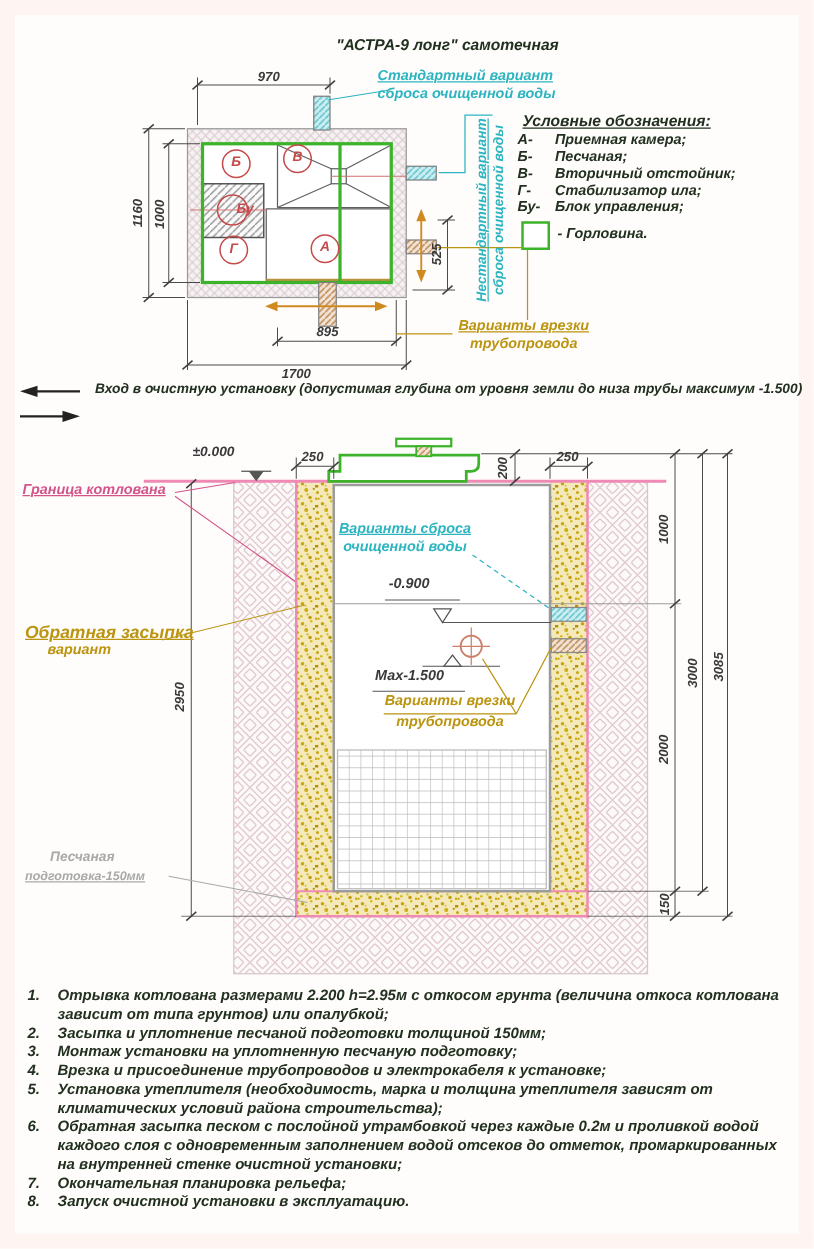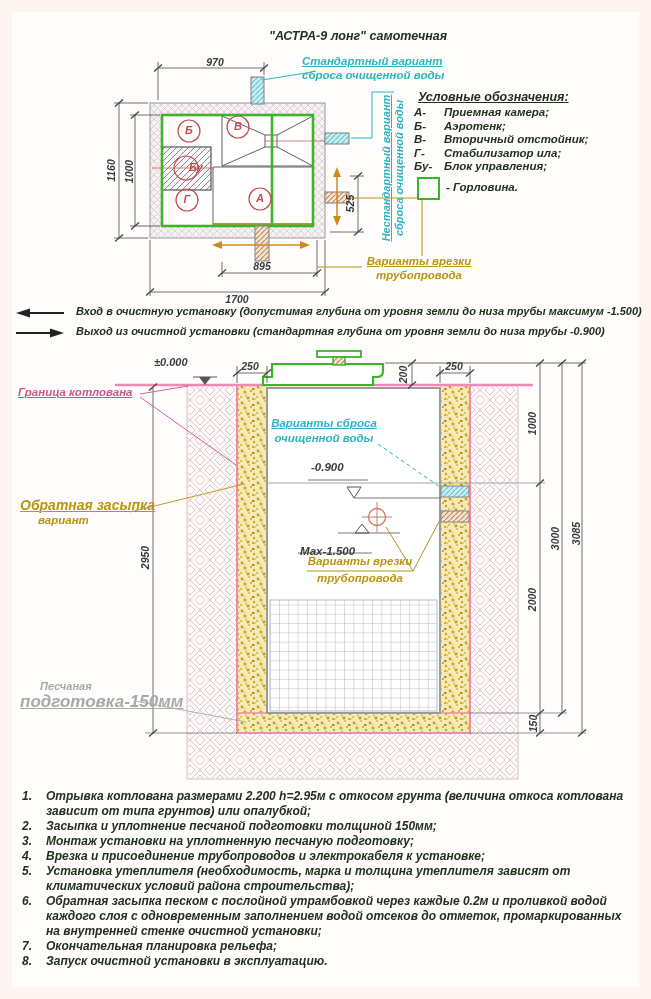--- a/index.html
+++ b/index.html
@@ -266,61 +266,60 @@
 <div class="lbl olive c" style="left:358px;top:269px;width:122px;font-size:11.5px;">трубопровода</div>
 
 <div class="lbl und" style="left:418px;top:91px;font-size:12.5px;font-style:italic;">Условные обозначения:</div>
 <div id="legend-items">
       <div class="lg-row">
         <span class="lg-key">А-</span>
         <span>Приемная камера;</span>
       </div>
       <div class="lg-row">
         <span class="lg-key">Б-</span>
-        <span>Аэротенк;</span>
+        <span>Песчаная;</span>
       </div>
       <div class="lg-row">
         <span class="lg-key">В-</span>
         <span>Вторичный отстойник;</span>
       </div>
       <div class="lg-row">
         <span class="lg-key">Г-</span>
         <span>Стабилизатор ила;</span>
       </div>
       <div class="lg-row">
         <span class="lg-key">Бу-</span>
         <span>Блок управления;</span>
       </div>
     </div>
 <div style="position:absolute;left:417px;top:177px;width:19px;height:19px;border:2.5px solid #3cb32a;background:#fff;"></div>
 <div class="lbl" style="left:446px;top:181px;font-size:11.5px;">- Горловина.</div>
 
 <div class="lbl io-text" style="left:76px;top:305px;">Вход в очистную установку (допустимая глубина от уровня земли до низа трубы максимум -1.500)</div>
-<div class="lbl io-text" style="left:76px;top:325px;">Выход из очистной установки (стандартная глубина от уровня земли до низа трубы -0.900)</div>
 
 <div class="lbl dim" style="left:154px;top:356px;font-size:11px;">±0.000</div>
 <div class="lbl dim c" style="left:233px;top:360px;width:34px;">250</div>
 <div class="lbl dim c" style="left:437px;top:360px;width:34px;">250</div>
 <div class="lbl dim c rot" style="left:381px;top:368px;width:44px;">200</div>
 <div class="lbl dim c rot" style="left:510px;top:417px;width:44px;">1000</div>
 <div class="lbl dim c rot" style="left:510px;top:593px;width:44px;">2000</div>
 <div class="lbl dim c rot" style="left:511px;top:717px;width:44px;">150</div>
 <div class="lbl dim c rot" style="left:533px;top:532px;width:44px;">3000</div>
 <div class="lbl dim c rot" style="left:554px;top:527px;width:44px;">3085</div>
 <div class="lbl dim c rot" style="left:123px;top:551px;width:44px;">2950</div>
 
 <div class="lbl magenta und" style="left:18px;top:386px;font-size:11.5px;">Граница котлована</div>
 <div class="lbl olive und" style="left:20px;top:499px;font-size:14px;text-align:right;">Обратная засыпка</div>
 <div class="lbl olive" style="left:38px;top:514px;font-size:11.5px;">вариант</div>
 <div class="lbl gray" style="left:40px;top:680px;font-size:11px;">Песчаная</div>
-<div class="lbl gray und" style="left:20px;top:695px;font-size:17px;">подготовка-150мм</div>
+<div class="lbl gray und" style="left:20px;top:695px;font-size:10px;">подготовка-150мм</div>
 <div class="lbl cyan c und" style="left:271px;top:417px;width:106px;font-size:11.5px;">Варианты сброса</div>
 <div class="lbl cyan c" style="left:271px;top:432px;width:106px;font-size:11.5px;">очищенной воды</div>
 <div class="lbl dim" style="left:311px;top:461px;font-size:11.5px;">-0.900</div>
-<div class="lbl dim" style="left:300px;top:535px;font-size:11.5px;margin-top:10px;">Мах-1.500</div>
+<div class="lbl dim" style="left:300px;top:535px;font-size:11.5px;">Мах-1.500</div>
 <div class="lbl olive c" style="left:304px;top:555px;width:112px;font-size:11.5px;">Варианты врезки</div>
 <div class="lbl olive c" style="left:304px;top:572px;width:112px;font-size:11.5px;">трубопровода</div>
 
 <div id="worklist">
   <div id="wl-items">
         <div class="wl-row">
           <div class="wl-num">1.</div>
           <div class="wl-text">Отрывка котлована размерами 2.200 h=2.95м с откосом грунта (величина откоса котлована зависит от типа грунтов) или опалубкой;</div>
         </div>
         <div class="wl-row">

